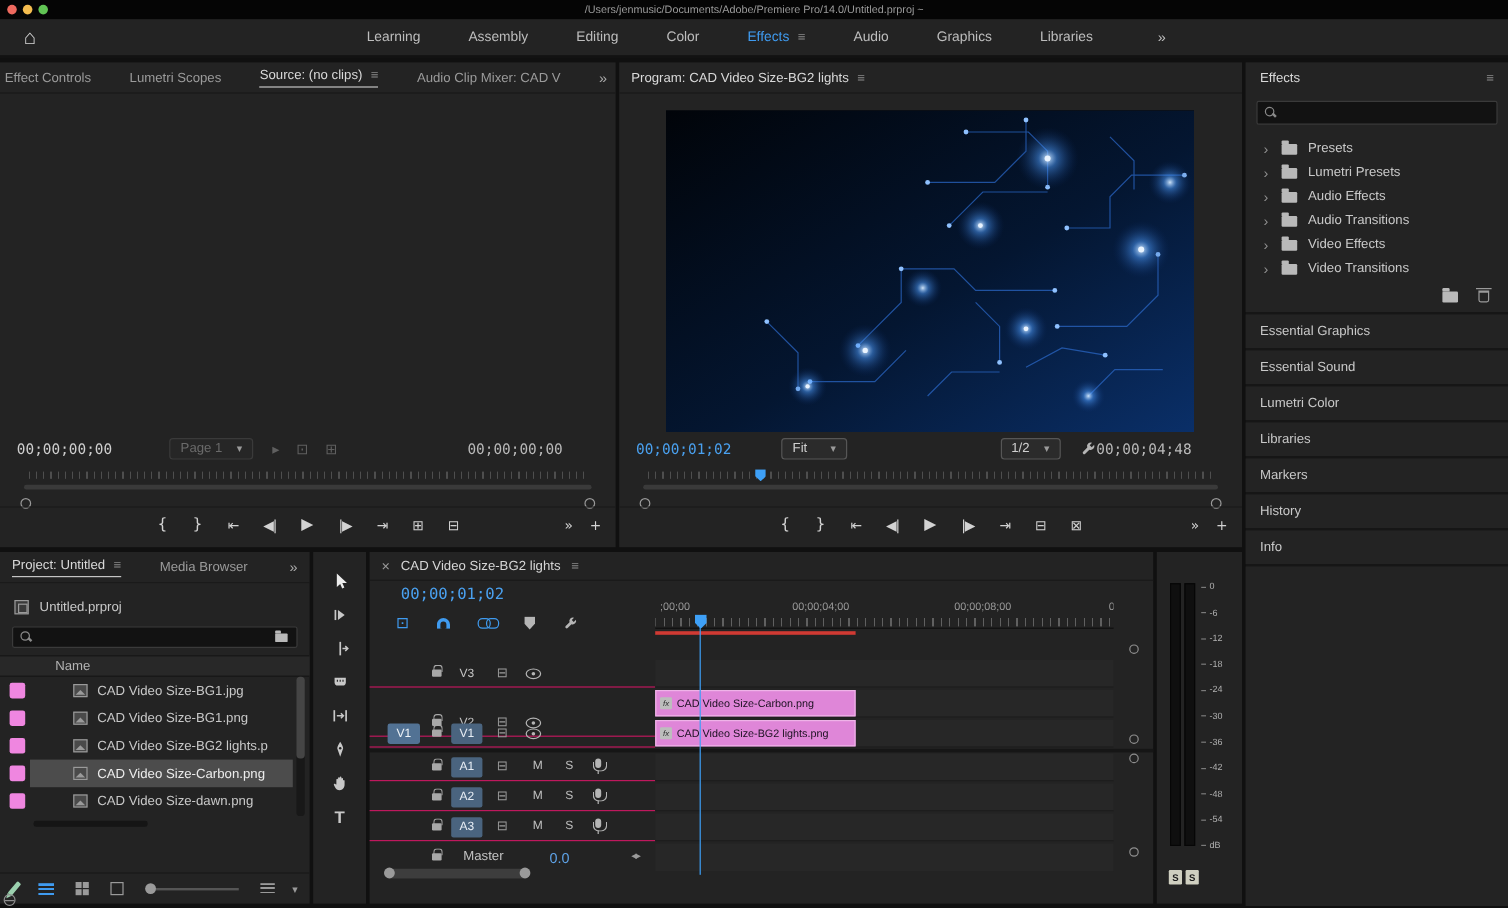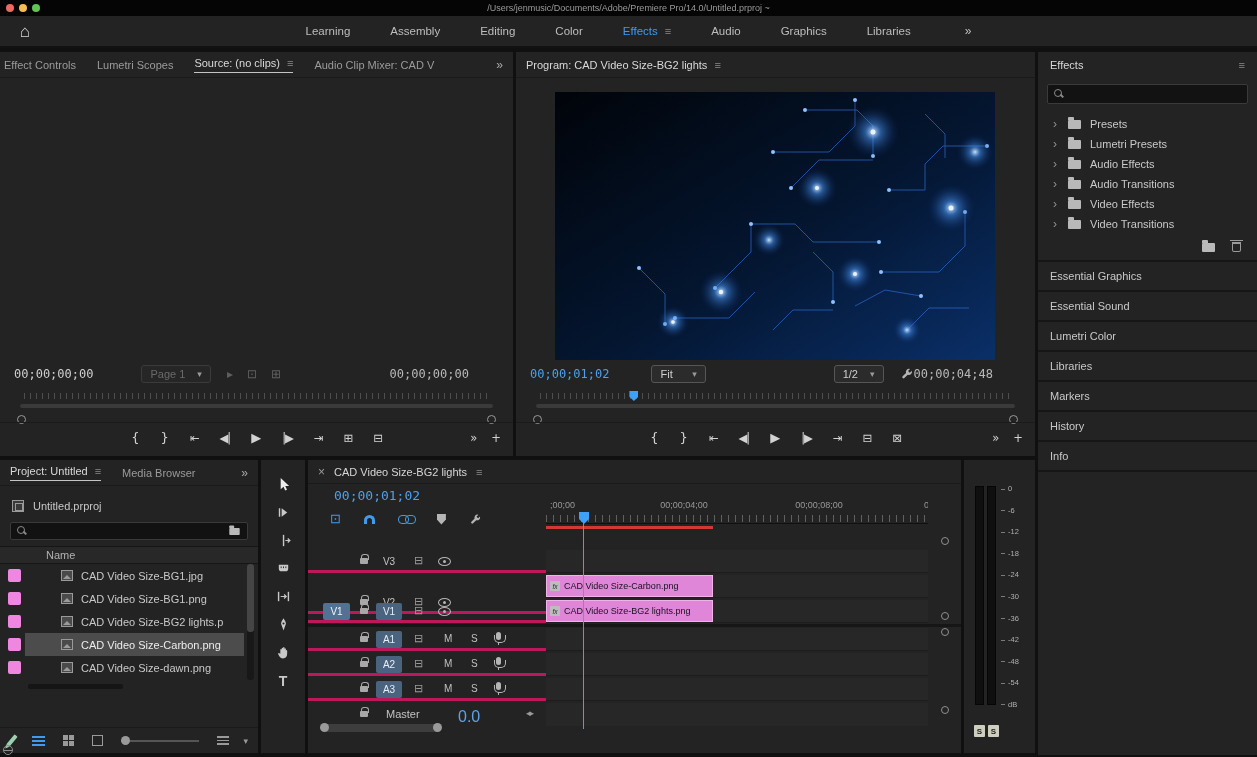--- a/index.html
+++ b/index.html
@@ -28,21 +28,21 @@
 .panel{position:absolute;background:#232323;}
 .source-panel{left:0;top:4px;width:513px;height:404px;}
 .program-panel{left:516px;top:4px;width:519px;height:404px;}
 .right-panel{left:1038px;top:4px;width:219px;height:701px;background:#161616;}
 .project-panel{left:0;top:412px;width:258px;height:293px;}
 .tools-panel{left:261px;top:412px;width:44px;height:293px;}
 .timeline-panel{left:308px;top:412px;width:653px;height:293px;}
 .meters-panel{left:964px;top:412px;width:71px;height:293px;}
 
 
-.ptabs{height:26px;display:flex;align-items:center;padding:0 10px;gap:21px;border-bottom:1px solid #1a1a1a;overflow:hidden;}
+.ptabs{height:26px;display:flex;align-items:center;padding:0 10px;gap:32px;border-bottom:1px solid #1a1a1a;overflow:hidden;}
 .ptab{color:#9b9b9b;white-space:nowrap;display:flex;align-items:center;gap:7px;}
 .ptab.active{color:#d9d9d9;}
 .ptab.underlined{padding-bottom:3px;border-bottom:1px solid #c4c4c4;align-items:center;}
 .ptab .mini-menu{color:#8a8a8a;}
 .ptab-overflow{margin-left:auto;color:#aaa;font-size:12px;}
 
 
 .tc{font-family:"DejaVu Sans Mono",monospace;font-size:12px;letter-spacing:0;}
 .tc.blue{color:#4aa1f0;text-align:center;}
 .tc.white{color:#cfcfcf;}
@@ -147,32 +147,32 @@
 .tl-close{color:#9a9a9a;font-size:12px;}
 .tl-title{color:#d6d6d6;}
 .tl-menu{color:#8a8a8a;}
 .tl-tc{position:absolute;left:26px;top:28px;font-size:13px;}
 .tl-toolbar{position:absolute;left:22px;top:52px;display:flex;align-items:center;gap:23px;height:14px;}
 .tl-nest{color:#3f9bf0;font-size:13px;line-height:10px;}
 .tl-ruler{position:absolute;left:238px;right:33px;top:36px;height:28px;border-bottom:1px solid #101010;overflow:hidden;}
 .rl{position:absolute;top:4px;font-size:9px;color:#989898;white-space:nowrap;}
 .ruler-ticks{position:absolute;left:0;right:0;bottom:1px;height:7px;background:repeating-linear-gradient(90deg,#606060 0 1px,transparent 1px 7px);}
 .render-bar{position:absolute;left:238px;top:66px;width:167px;height:3px;background:#d03a33;}
-.track-row{position:absolute;left:0;width:238px;height:23px;border-bottom:3px solid #be185d;}
+.track-row{position:absolute;left:0;width:238px;height:23px;border-bottom:1px solid #be185d;}
 .track-row .icon-lock{position:absolute;left:52px;top:8px;}
 .track-btn{position:absolute;left:68px;top:3px;width:26px;height:17px;border-radius:2px;display:flex;align-items:center;justify-content:center;font-size:10px;color:#c3c3c3;}
 .track-btn.targeted{background:#4a647f;color:#e8eef5;}
 .src-patch{position:absolute;left:15px;top:3px;width:27px;height:17px;border-radius:2px;background:#527294;color:#eef3f8;display:flex;align-items:center;justify-content:center;font-size:10px;}
 .sync{position:absolute;left:106px;top:4px;color:#9a9a9a;font-size:11px;}
 .track-row .icon-eye{position:absolute;left:130px;top:7px;}
 .ms{position:absolute;top:5px;font-size:10px;color:#c0c0c0;}
 .ms.m{left:136px;}.ms.s{left:163px;}
 .track-row .icon-mic{position:absolute;left:188px;top:4px;}
 .master-label{position:absolute;left:78px;top:5px;color:#c3c3c3;}
-.master-gain{position:absolute;left:150px;top:5px;color:#5ea2e6;font-size:16px;}
+.master-gain{position:absolute;left:150px;top:5px;color:#5ea2e6;font-size:12px;}
 .kf-nav{position:absolute;left:218px;top:5px;color:#9a9a9a;font-size:9px;letter-spacing:-1px;}
 .lane-row{position:absolute;left:238px;right:33px;height:23px;background:#272727;border-bottom:1px solid #1d1d1d;}
 .va-divider{position:absolute;left:0;right:0;top:164px;height:3px;background:#161616;}
 .clip{position:absolute;left:238px;width:167px;height:22px;background:#df86d8;border:1px solid #efb3e8;display:flex;align-items:center;gap:4px;padding:0 3px;overflow:hidden;z-index:2;}
 .clip-badge{min-width:10px;height:10px;background:#bdbdbd;border-radius:1px;font-size:6.5px;color:#2a2a2a;display:flex;align-items:center;justify-content:center;font-style:italic;}
 .clip-label{font-size:9px;color:#1b1020;white-space:nowrap;}
 .tl-playhead-chip{position:absolute;left:271px;top:52px;width:10px;height:12px;background:#3ea0f7;clip-path:polygon(0 0,100% 0,100% 58%,50% 100%,0 58%);z-index:6;}
 .tl-playhead-line{position:absolute;left:275px;top:62px;bottom:24px;width:1px;background:#3ea0f7;z-index:6;}
 .gc{position:absolute;right:12px;width:8px;height:8px;border:1px solid #8f8f8f;border-radius:50%;background:transparent;}
 .tl-hscroll{position:absolute;left:14px;top:264px;width:118px;height:8px;background:#3d3d3d;border-radius:4px;}

